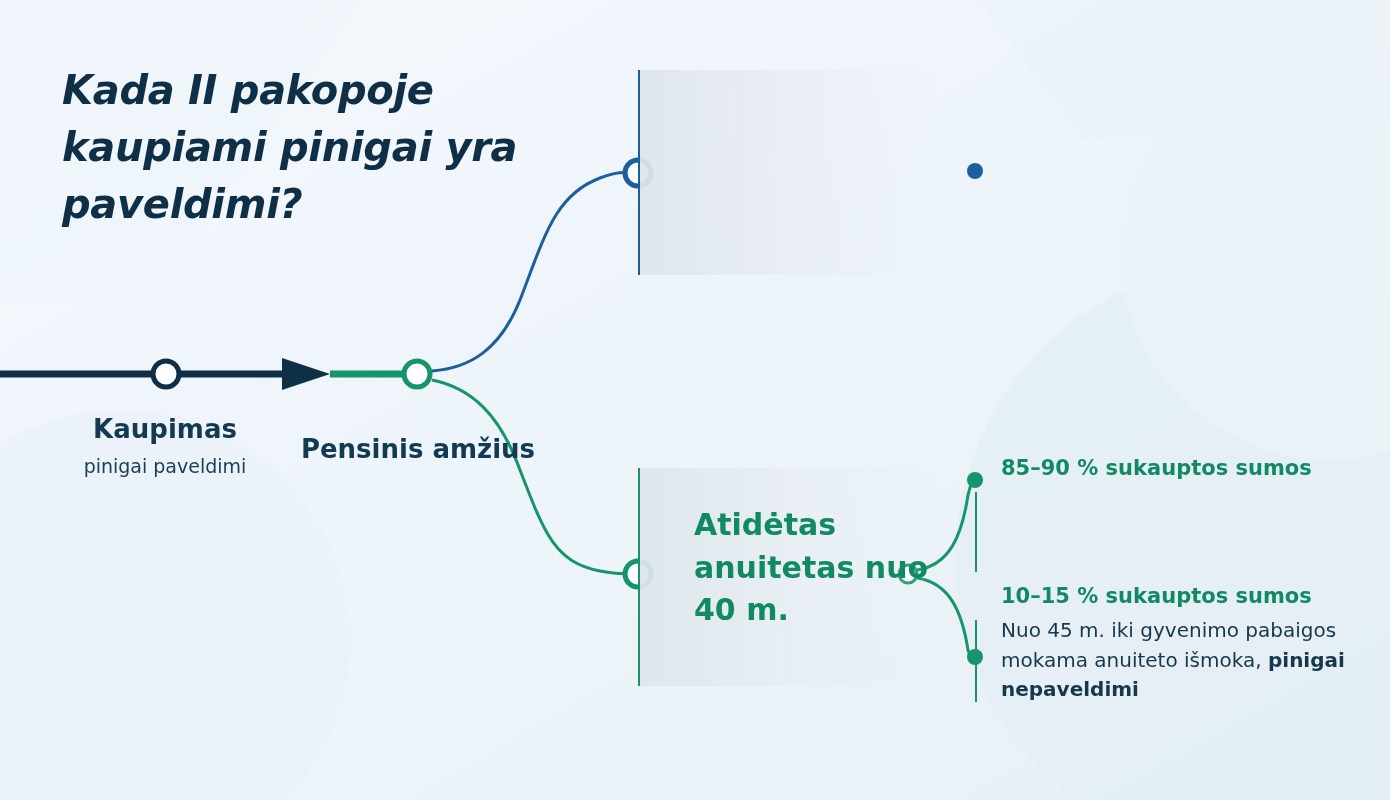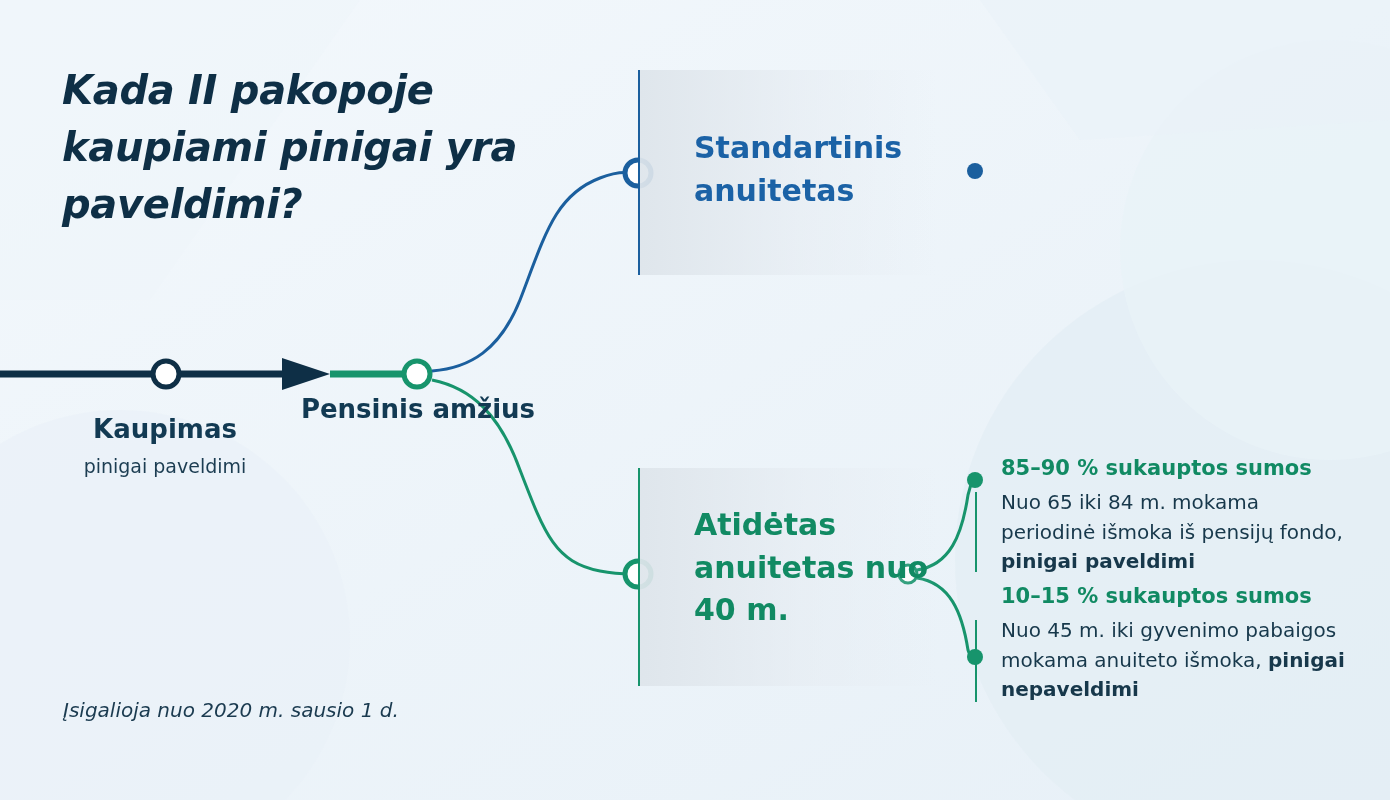--- a/index.html
+++ b/index.html
@@ -70,21 +70,21 @@
     color: #1c3d52;
     margin-top: 9px;
   }
   #label-kaupimas {
     left: 40px;
     top: 414px;
     width: 250px;
   }
   #label-pensinis {
     left: 298px;
-    top: 394px;
+    top: 434px;
     width: 240px;
   }
 
   #footnote {
     position: absolute;
     left: 63px;
     top: 698px;
     font-family: "DejaVu Sans", sans-serif;
     font-style: italic;
     font-size: 20px;
@@ -236,41 +236,36 @@
 
   <div class="tl-label" id="label-kaupimas">
     <div class="name">Kaupimas</div>
     <div class="sub">pinigai paveldimi</div>
   </div>
 
   <div class="tl-label" id="label-pensinis">
     <div class="name">Pensinis amžius</div>
   </div>
 
-  <div id="footnote">Įsigalioja nuo 2020 m. sausio 1 d.</div>
 
   <div class="block" id="block-standard">
     <div class="band"></div>
     <div class="rule"></div>
-    <div class="btext">Standartinis anuitetas</div>
   </div>
 
 
   <div class="block" id="block-deferred">
     <div class="band"></div>
     <div class="rule"></div>
     <div class="btext">Atidėtas anuitetas nuo 40 m.</div>
   </div>
 
   <div class="detail" id="detail-85">
     <div class="heading">85–90 % sukauptos sumos</div>
     <div class="vrule"></div>
-    <div class="body">
-      <span>Nuo 65 iki 84 m. mokama periodinė išmoka iš pensijų fondo, </span><b>pinigai paveldimi</b>
-    </div>
   </div>
 
   <div class="detail" id="detail-10">
     <div class="heading">10–15 % sukauptos sumos</div>
     <div class="vrule"></div>
     <div class="body">
       <span>Nuo 45 m. iki gyvenimo pabaigos mokama anuiteto išmoka, </span><b>pinigai nepaveldimi</b>
     </div>
   </div>
 

